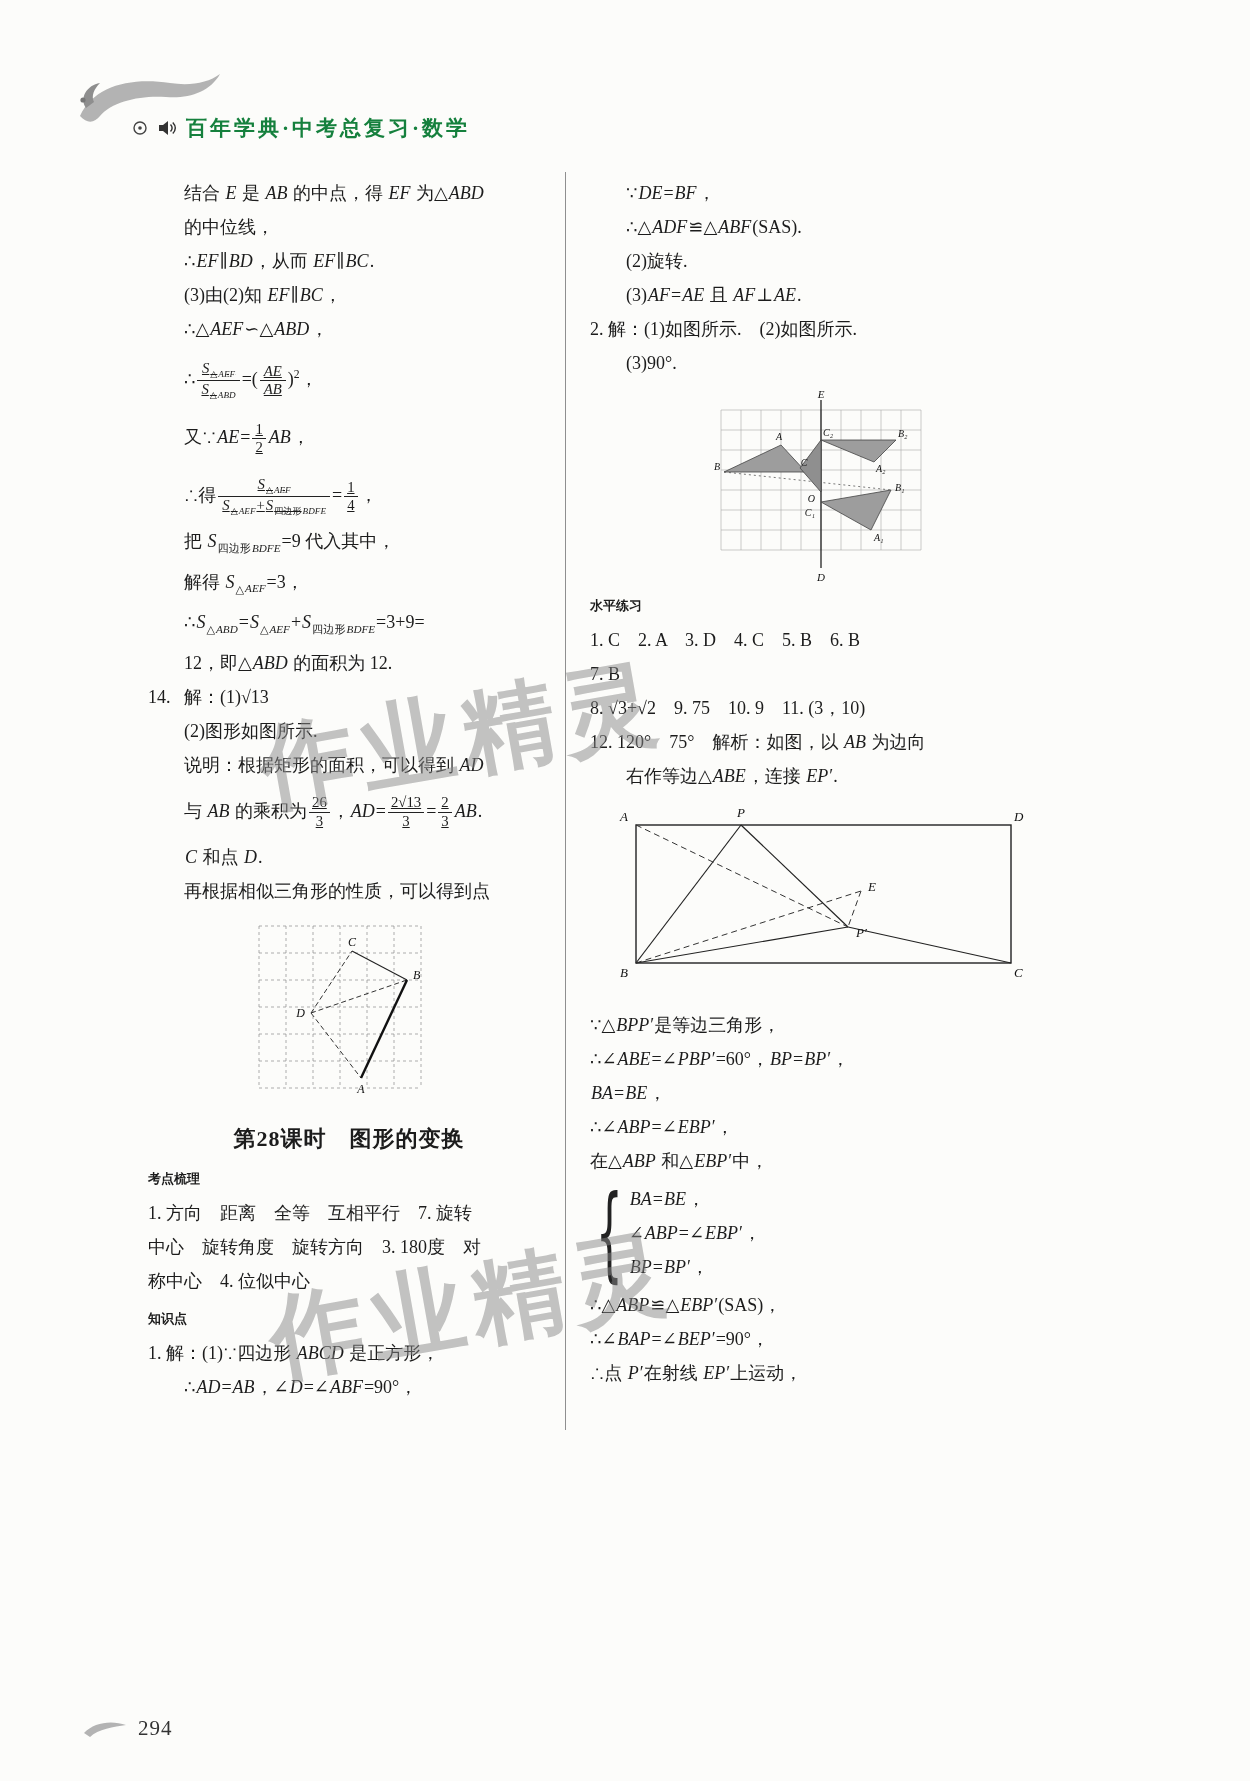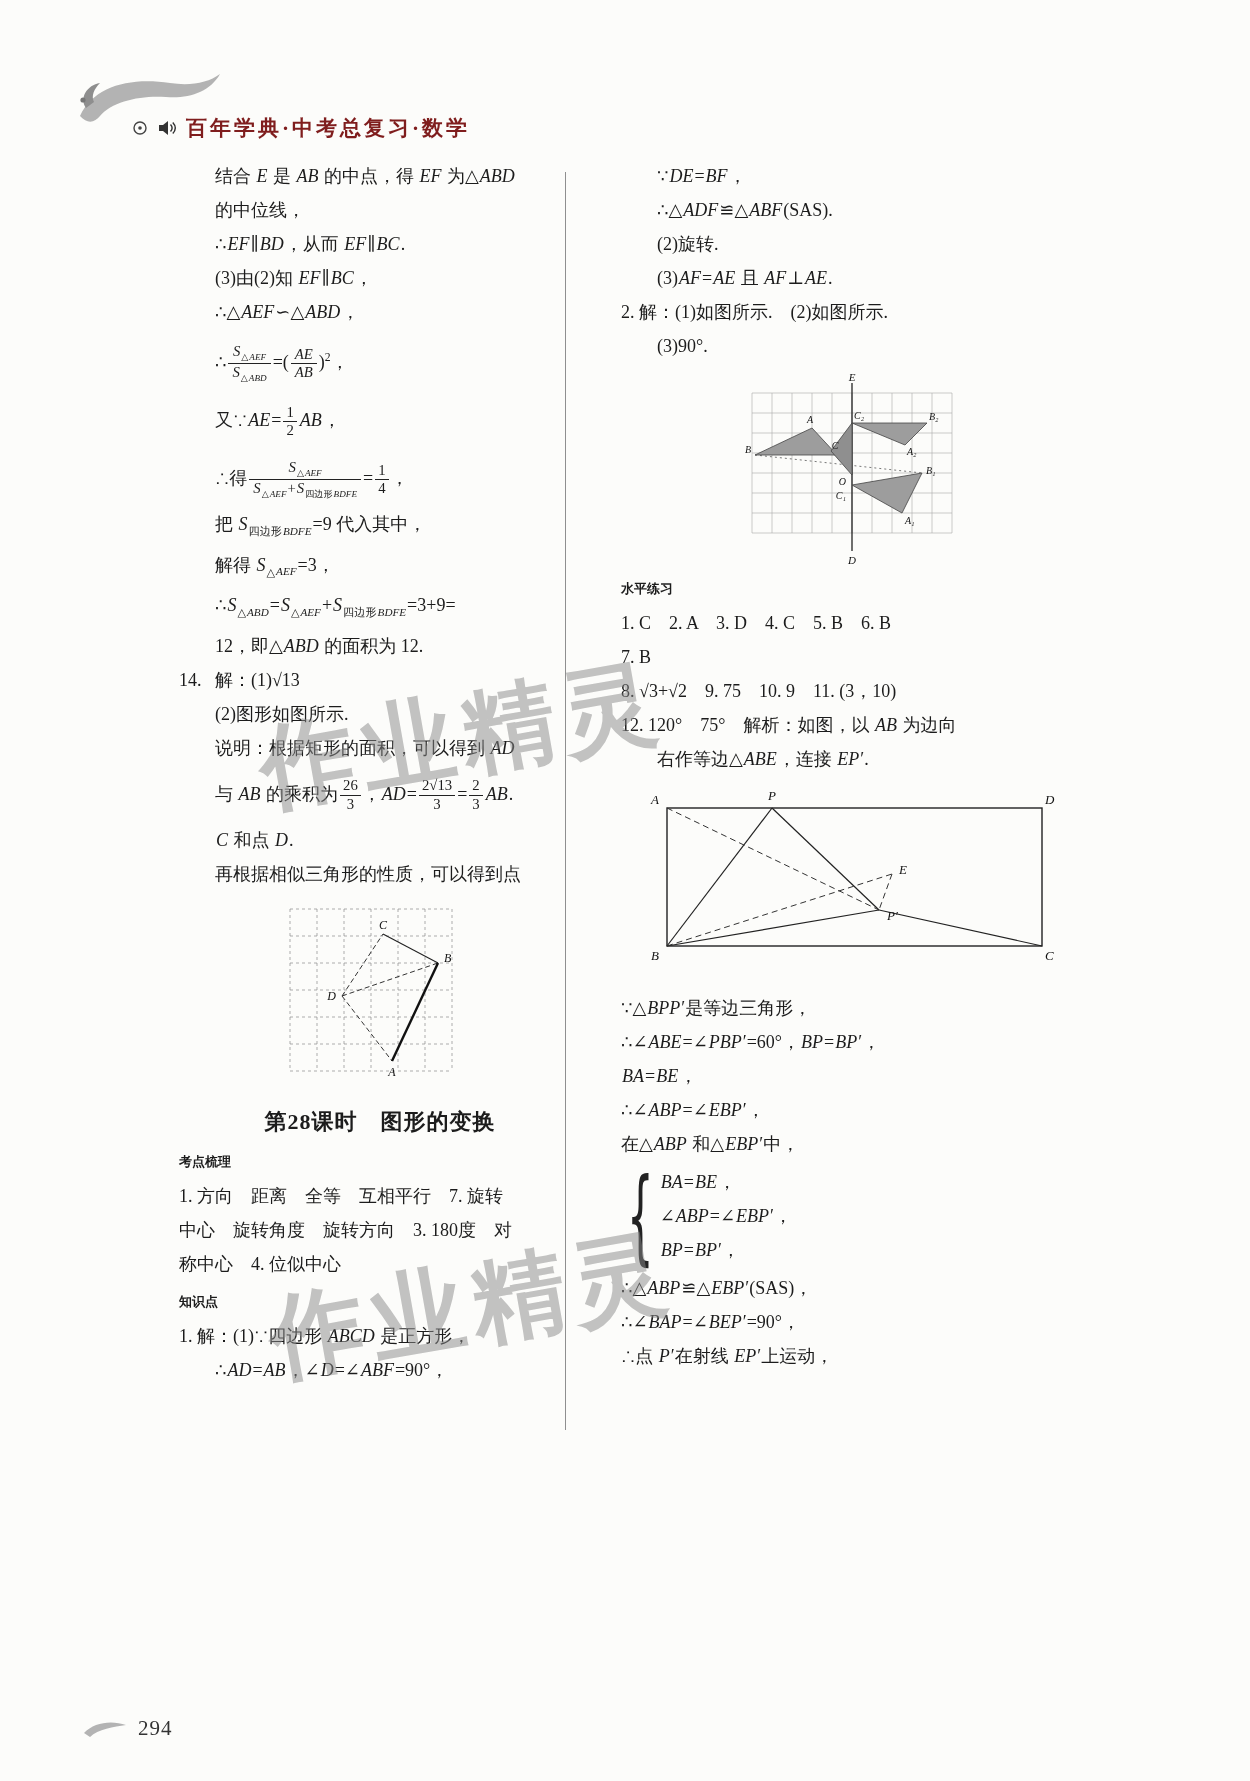--- a/index.html
+++ b/index.html
@@ -3,36 +3,36 @@
 <meta charset="utf-8">
 <style>
   html,body{margin:0;padding:0;background:#e8e8e8;}
   .page{position:relative;width:1250px;height:1781px;background:#fcfcfa;overflow:hidden;
         font-family:"Liberation Serif","DejaVu Serif",serif;color:#1c1c1c;}
 
   
   .header{position:absolute;left:70px;top:70px;width:600px;height:80px;}
   .dragon{position:absolute;left:0;top:0;}
   .titlebar{position:absolute;left:62px;top:44px;display:flex;align-items:center;gap:9px;}
-  .title-text{font-weight:bold;font-size:21px;letter-spacing:3px;color:#7f1d1d;}
+  .title-text{font-weight:bold;font-size:21px;letter-spacing:3px;color:#15803d;}
 
   
   .divider{position:absolute;left:565px;top:172px;width:1px;height:1258px;background:#8f8f8f;}
-  .col{position:absolute;top:159px;margin-left:31px;}
+  .col{position:absolute;top:176px;}
   .col-left{left:148px;width:402px;}
   .col-right{left:590px;width:462px;}
 
   .ln{min-height:34px;line-height:34px;font-size:18px;}
   .ln.tall{min-height:58px;line-height:58px;}
   .ind{padding-left:36px;}
   .num14{display:inline-block;width:36px;}
   i{font-style:italic;padding:0 1px;}
   sub{font-size:0.62em;}
   sup{font-size:0.65em;}
-  .frac{display:inline-block;text-align:center;vertical-align:middle;font-size:0.82em;line-height:1.2;margin:0 2px;}
+  .frac{display:inline-block;text-align:center;vertical-align:middle;font-size:0.82em;line-height:1.2;margin:0 2px;text-decoration:underline;}
   .frac .num{display:block;border-bottom:1.2px solid #222;padding:0 3px;}
   .frac .den{display:block;padding:0 3px;}
 
   .lesson{font-weight:bold;font-size:22px;text-align:center;margin:26px 0 16px;letter-spacing:1px;}
   .subhead{font-weight:bold;font-size:13px;margin:12px 0 8px;}
 
   .fig{display:flex;justify-content:center;margin:10px 0;}
   svg text{font-family:"Liberation Serif",serif;font-style:italic;fill:#111;}
 
   .system{display:flex;align-items:center;margin:4px 0 4px 6px;}

